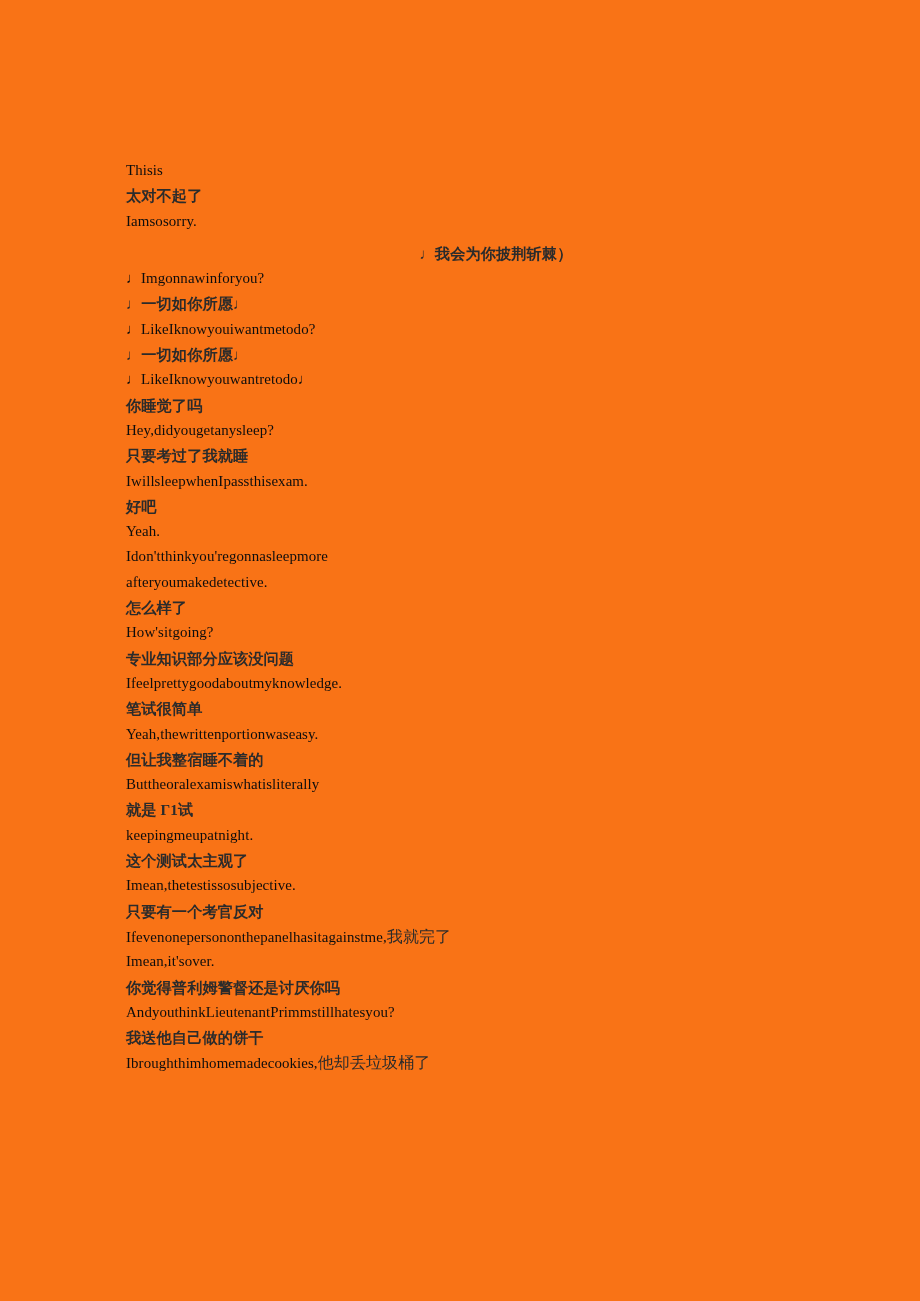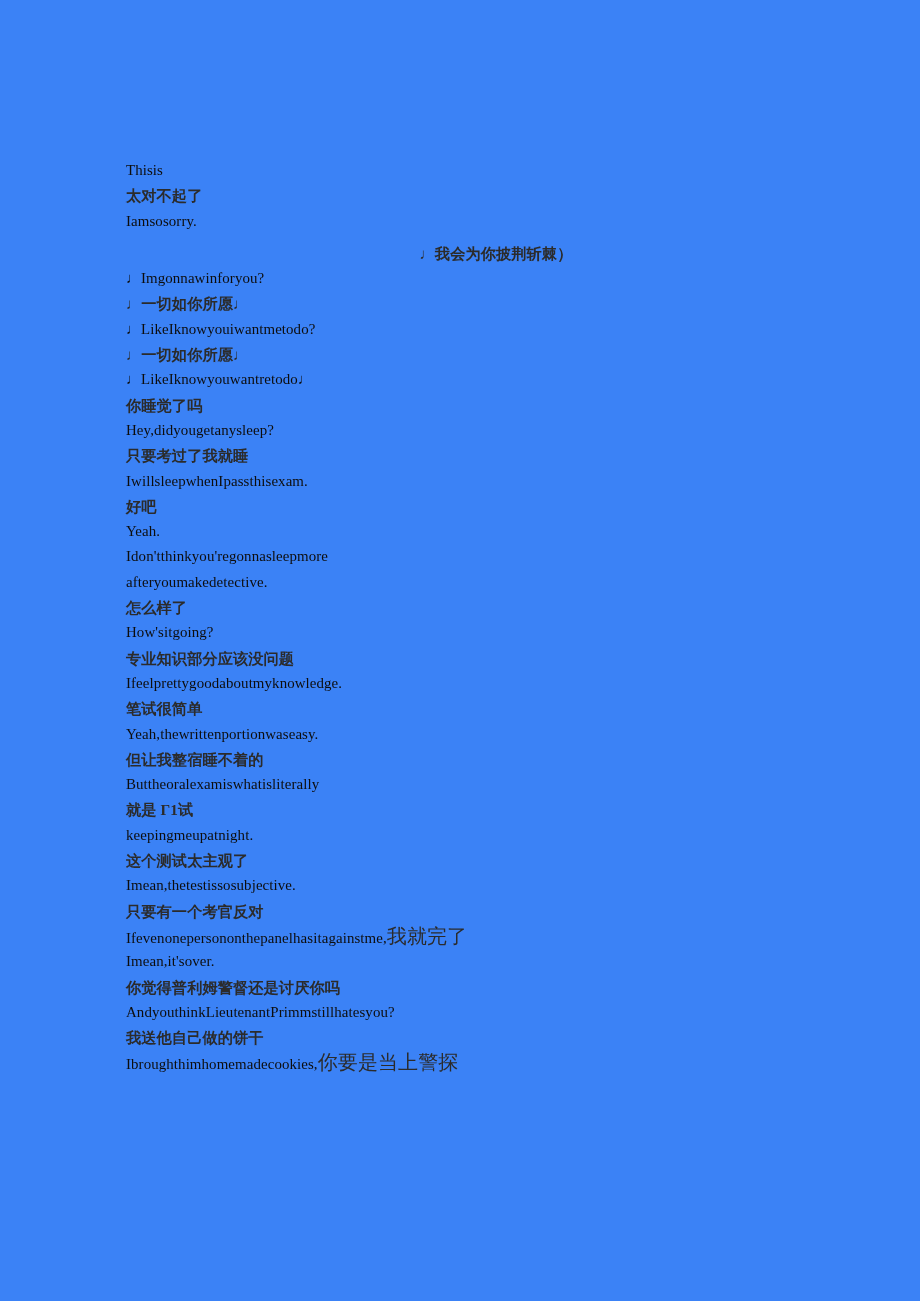--- a/index.html
+++ b/index.html
@@ -15,21 +15,21 @@
     font-family: "Liberation Serif", "DejaVu Serif", serif;
     -webkit-font-smoothing: antialiased;
   }
 
   .page {
     position: absolute;
     left: 0;
     top: 0;
     width: 920px;
     height: 1301px;
-    background: #3b82f6;
+    background: #f97316;
   }
 
   .transcript {
     position: absolute;
     left: 126px;
     top: 158px;
     width: 740px;
   }
 
   
@@ -57,21 +57,21 @@
   }
 
   
   .line.mix {
     color: #0d0d0d;
     font-size: 14.9px;
     font-weight: 500;
   }
   .line.mix .han-run {
     color: #2b2b2b;
-    font-size: 20px;
+    font-size: 16px;
     font-weight: 400;
   }
 
   
   .line.gap-before {
     margin-top: 7px;
     text-align: center;
   }
 </style>
 </head>
@@ -107,15 +107,15 @@
       <div class="line han">就是 Γ1试</div>
       <div class="line lat">keepingmeupatnight.</div>
       <div class="line han">这个测试太主观了</div>
       <div class="line lat">Imean,thetestissosubjective.</div>
       <div class="line han">只要有一个考官反对</div>
       <div class="line mix"><span>Ifevenonepersononthepanelhasitagainstme,</span><span class="han-run">我就完了</span></div>
       <div class="line lat">Imean,it'sover.</div>
       <div class="line han">你觉得普利姆警督还是讨厌你吗</div>
       <div class="line lat">AndyouthinkLieutenantPrimmstillhatesyou?</div>
       <div class="line han">我送他自己做的饼干</div>
-      <div class="line mix"><span>Ibroughthimhomemadecookies,</span><span class="han-run">你要是当上警探</span></div>
+      <div class="line mix"><span>Ibroughthimhomemadecookies,</span><span class="han-run">他却丢垃圾桶了</span></div>
     </div>
 </div>
 
 </body></html>

